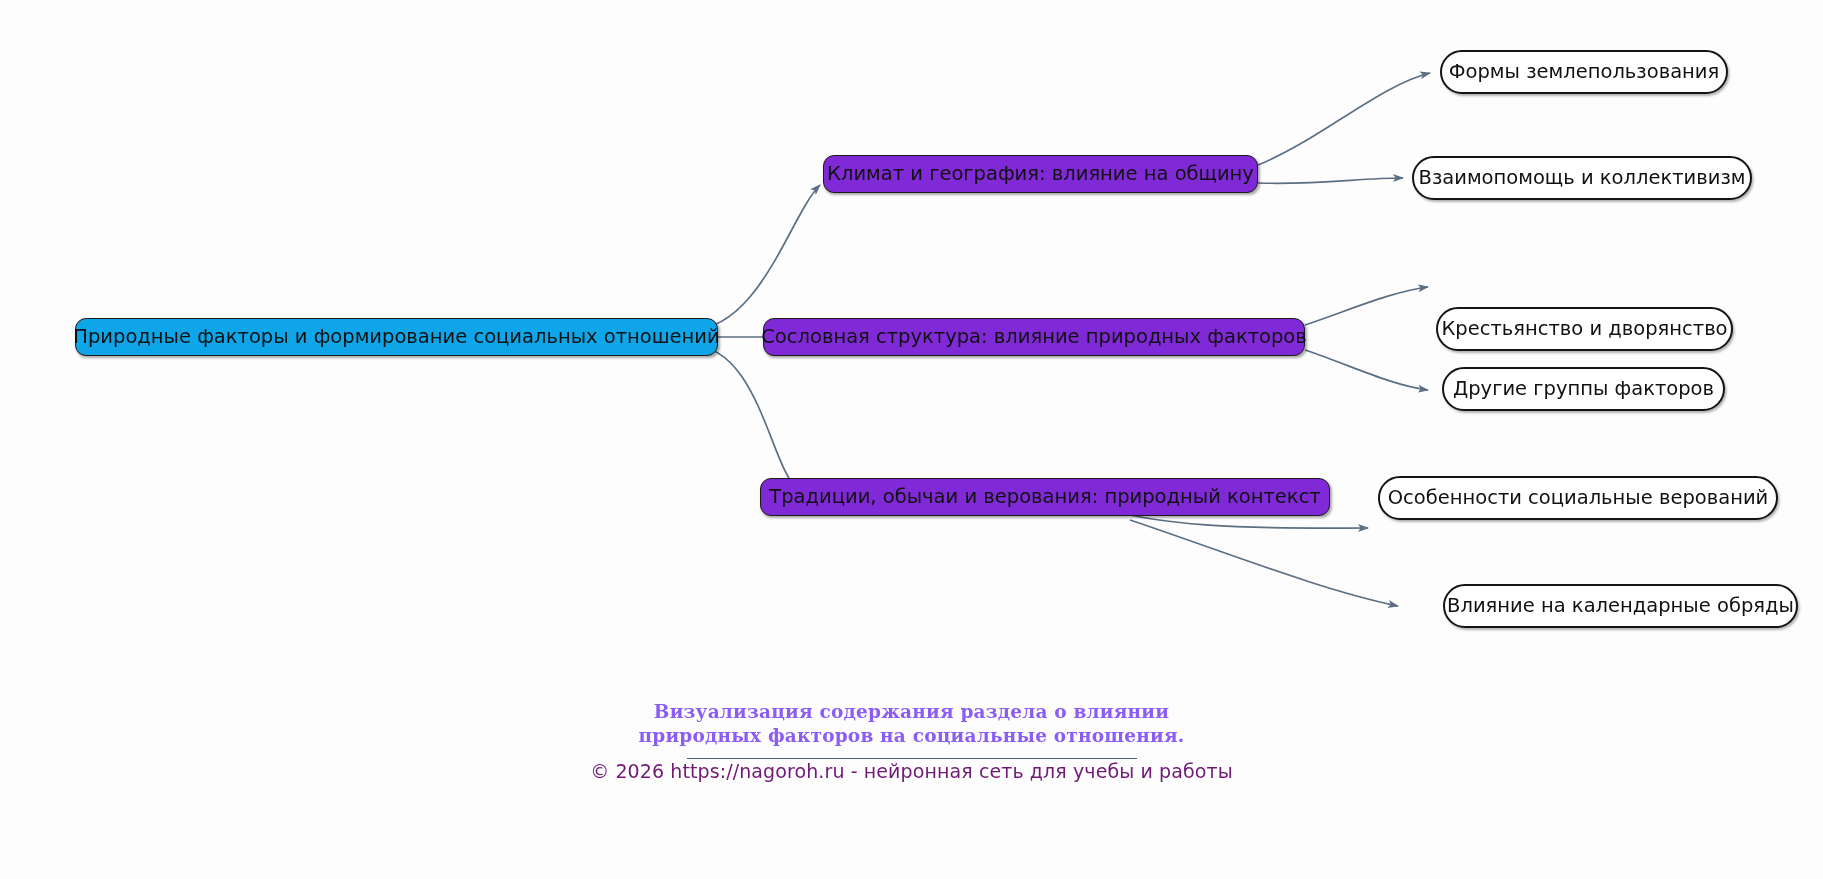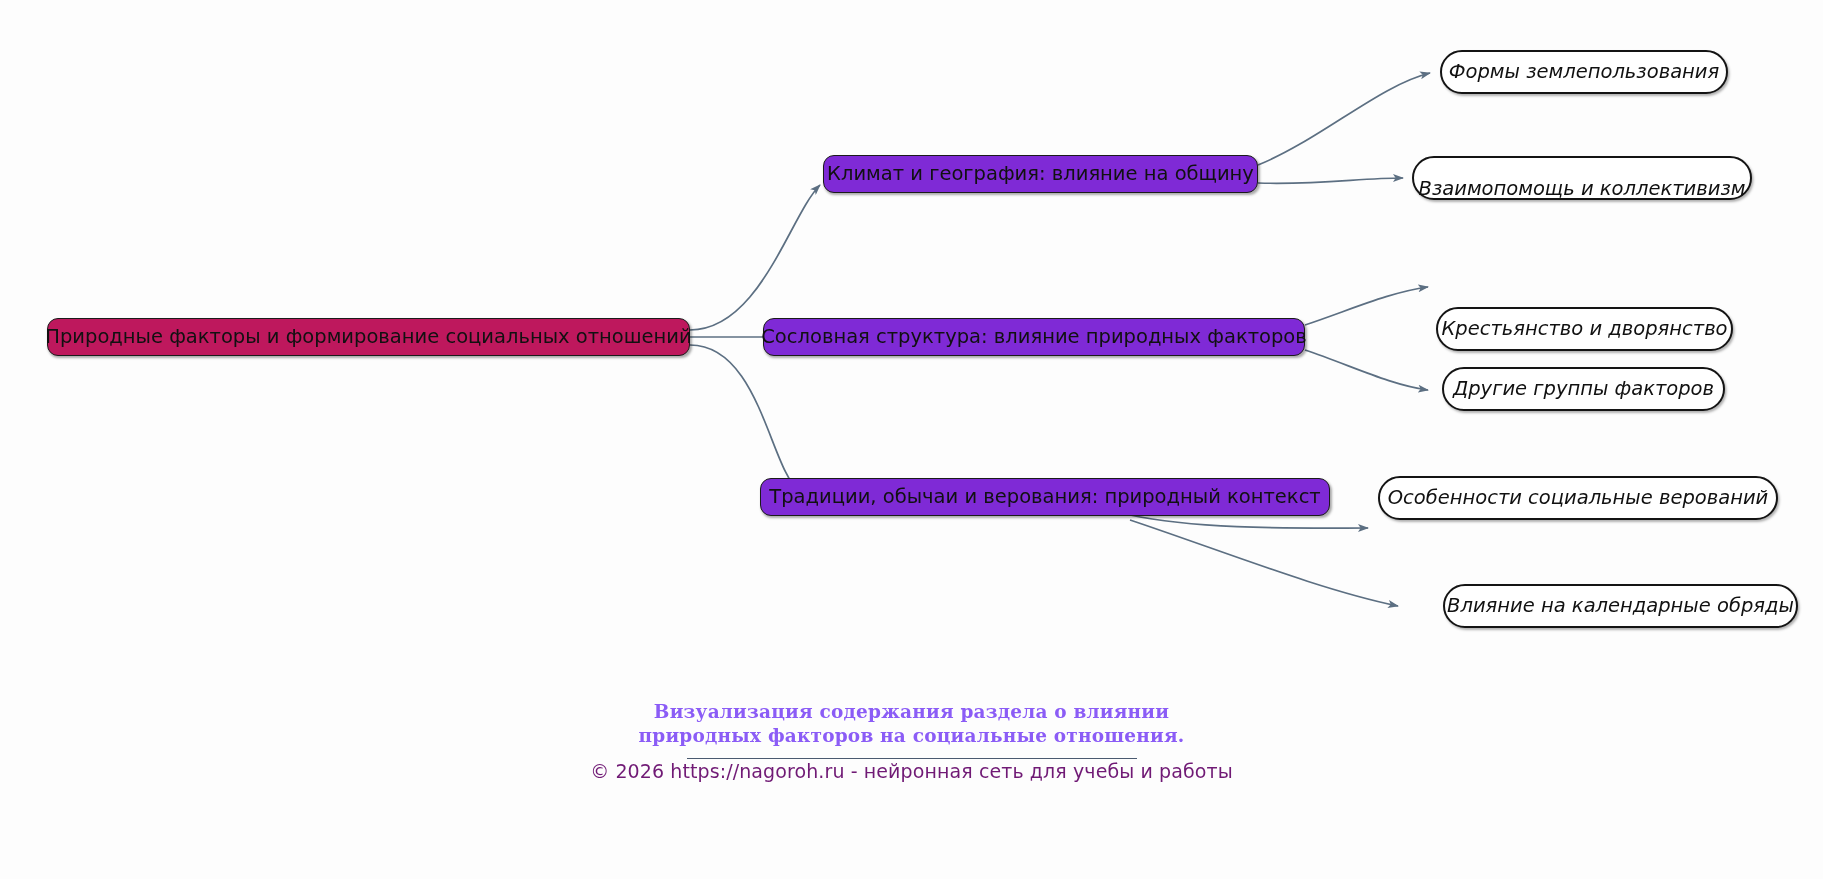--- a/index.html
+++ b/index.html
@@ -44,47 +44,47 @@
     color: #111111;
   }
 
   .node-label {
     display: block;
     white-space: nowrap;
   }
 
   
   .node-root {
-    background: #be185d;
+    background: #0ea5e9;
     border: 1.6px solid #1b1b1b;
     border-radius: 11px;
     box-shadow: 1.5px 2px 2.5px rgba(0,0,0,0.33);
     font-size: 19.5px;
     padding: 0 24px;
+    margin-left: 28px;
   }
 
   
   .node-branch {
     background: #7f2ad6;
     border: 1.6px solid #1b1b1b;
     border-radius: 11px;
     box-shadow: 1.5px 2px 2.5px rgba(0,0,0,0.33);
     font-size: 19.5px;
     padding: 0 22px;
   }
 
   
   .node-leaf {
     background: #ffffff;
     border: 2px solid #141414;
     border-radius: 999px;
     box-shadow: 1.5px 2px 2.5px rgba(0,0,0,0.30);
     font-size: 19.5px;
     padding: 0 18px;
-    font-style: italic;
   }
 
   
   #footer-block {
     position: absolute;
     left: 0;
     width: 1823px;
     top: 700px;
     text-align: center;
   }
@@ -149,21 +149,21 @@
   </div>
 
   <div class="node node-branch" style="left:763px; top:318px; width:542px; height:38px;">
     <span class="node-label">Сословная структура: влияние природных факторов</span>
   </div>
 
   <div class="node node-leaf" style="left:1440px; top:50px; width:288px; height:44px;">
     <span class="node-label">Формы землепользования</span>
   </div>
 
-  <div class="node node-leaf" style="left:1412px; top:156px; width:340px; height:44px;align-items:flex-end;">
+  <div class="node node-leaf" style="left:1412px; top:156px; width:340px; height:44px;">
     <span class="node-label">Взаимопомощь и коллективизм</span>
   </div>
 
   <div class="node node-leaf" style="left:1436px; top:263px; width:297px; height:44px;margin-top:44px;">
     <span class="node-label">Крестьянство и дворянство</span>
   </div>
 
   <div class="node node-leaf" style="left:1442px; top:367px; width:283px; height:44px;">
     <span class="node-label">Другие группы факторов</span>
   </div>

